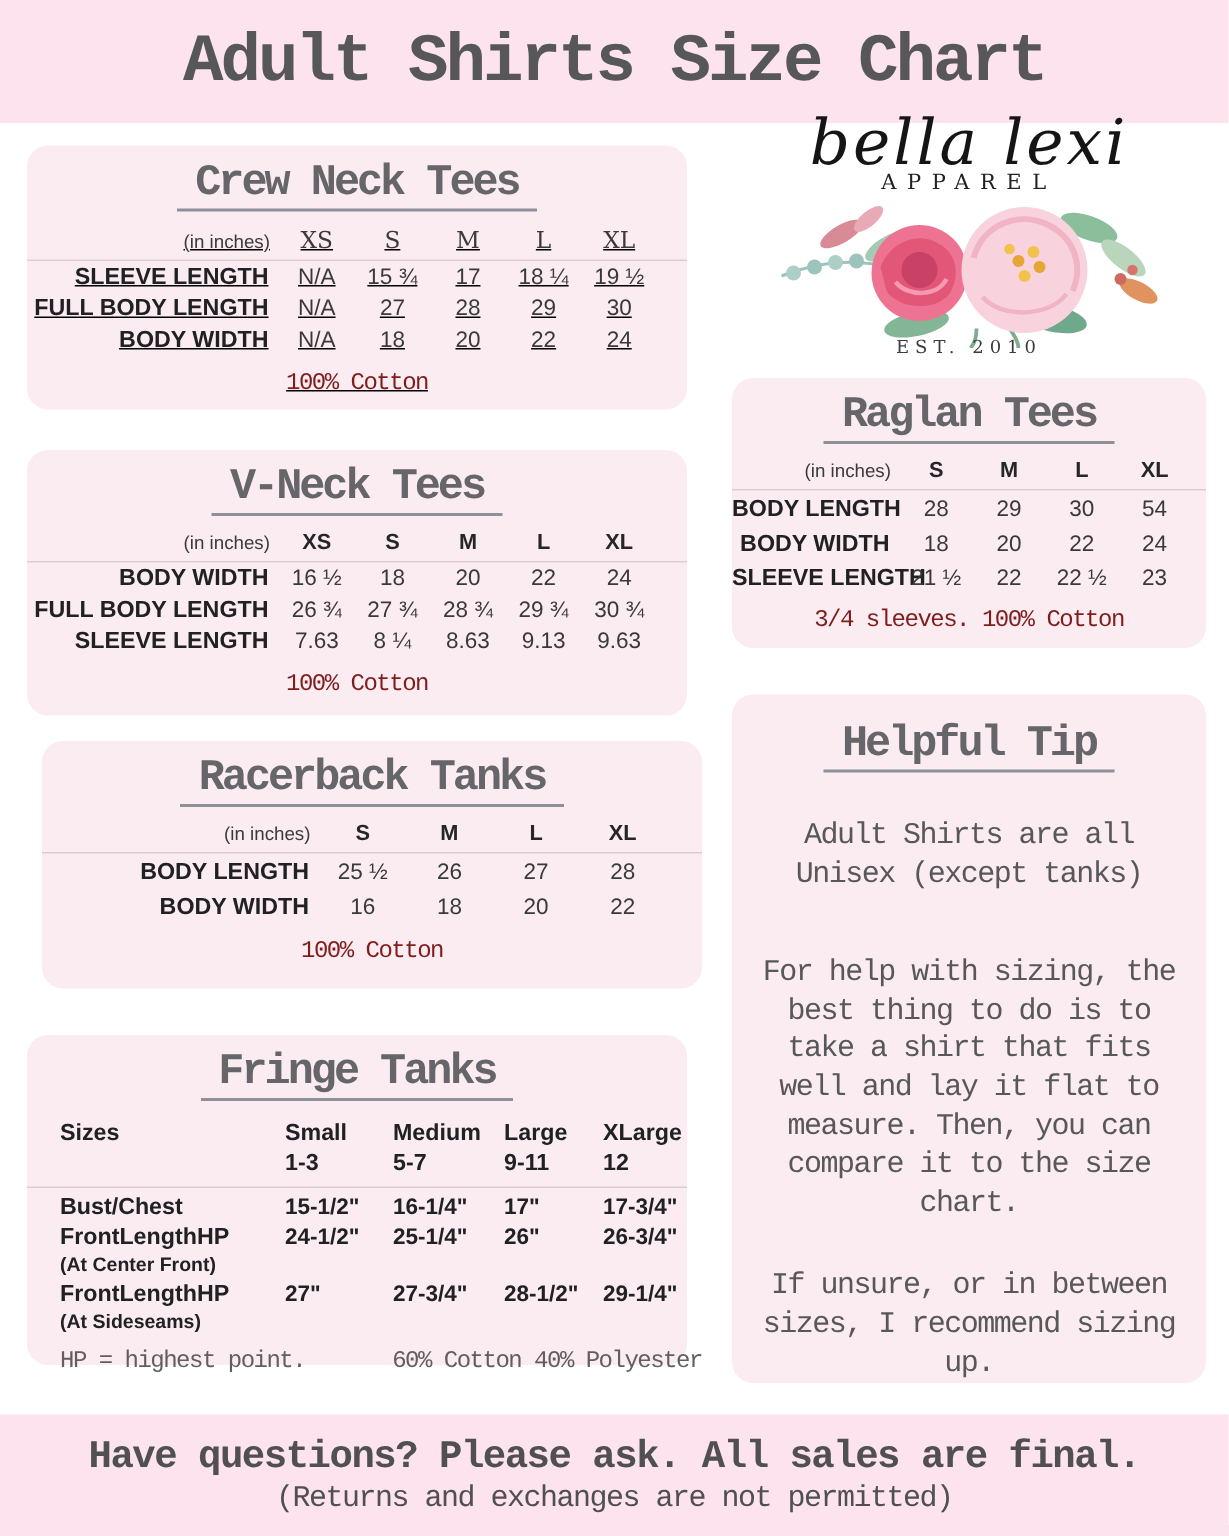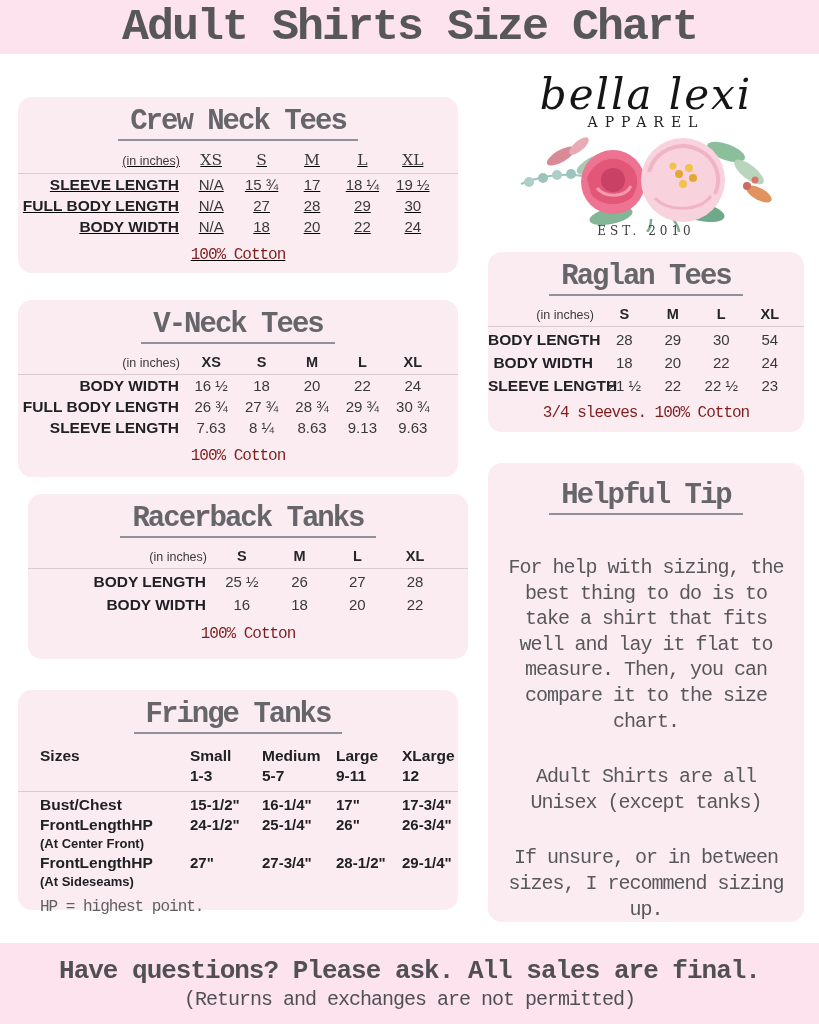--- a/index.html
+++ b/index.html
@@ -3,21 +3,21 @@
 <meta charset="utf-8">
 <style>
   html,body{margin:0;padding:0;}
   body{width:819px;height:1024px;background:#ffffff;position:relative;overflow:hidden;
        font-family:"Liberation Sans", sans-serif;}
   .abs{position:absolute;}
 
   
   .banner{left:0;width:819px;background:#fce3ee;display:flex;flex-direction:column;
           align-items:center;justify-content:center;}
-  #banner-top{top:0;height:54px;}
+  #banner-top{top:0;height:82px;}
   #page-title{font-family:"Liberation Mono", monospace;font-weight:bold;font-size:45px;
               color:#57575a;white-space:nowrap;letter-spacing:-2px;}
   #banner-bottom{top:943px;height:81px;}
   #footer-line1{font-family:"Liberation Mono", monospace;font-weight:bold;font-size:26px;
                 color:#505053;white-space:nowrap;letter-spacing:-1px;}
   #footer-line2{font-family:"Liberation Mono", monospace;font-size:20px;color:#505053;
                 white-space:nowrap;margin-top:2px;letter-spacing:-1px;text-align:center;}
 
   
   .card{background:#fbecf2;border-radius:14px;}
@@ -229,22 +229,22 @@
     <span class="val">9.13</span>
     <span class="val">9.63</span>
   </div>
   <div class="note" style="margin-top:9px;">100% Cotton</div>
 </div>
 
 <div class="abs card" id="tip-card" style="left:488px;top:463px;width:316px;height:459px;">
   <div class="card-title-wrap" style="padding-top:16px;">
     <span class="card-title">Helpful Tip</span>
   </div>
+  <p class="tip-p" style="margin-top:30px;">Adult Shirts are all Unisex (except tanks)</p>
   <p class="tip-p" style="margin-top:40px;">For help with sizing, the best thing to do is to take a shirt that fits well and lay it flat to measure.  Then, you can compare it to the size chart.</p>
-  <p class="tip-p" style="margin-top:30px;">Adult Shirts are all Unisex (except tanks)</p>
   <p class="tip-p" style="margin-top:30px;">If unsure, or in between sizes, I recommend sizing up.</p>
 </div>
 
 <div class="abs card" style="left:28px;top:494px;width:440px;height:165px;">
   <div class="card-title-wrap">
     <span class="card-title">Racerback Tanks</span>
   </div>
   <div class="grid4 thead">
     <span class="unit">(in inches)</span>
     <span class="szh">S</span>
@@ -298,19 +298,20 @@
   </div>
   <div class="gridf" style="padding-top:2px;">
     <span><span class="frow-label">FrontLengthHP</span><br><span class="frow-sub">(At Sideseams)</span></span>
     <span class="fval">27"</span>
     <span class="fval">27-3/4"</span>
     <span class="fval">28-1/2"</span>
     <span class="fval">29-1/4"</span>
   </div>
   <div class="fnote" style="margin-top:8px;">
     <span>HP = highest point.</span>
+    <span>60% Cotton 40% Polyester</span>
   </div>
 </div>
 
 <div class="abs banner" id="banner-bottom">
   <div id="footer-line1">Have questions? Please ask. All sales are final.</div>
   <div id="footer-line2">(Returns and exchanges are not permitted)</div>
 </div>
 
 </body></html>

